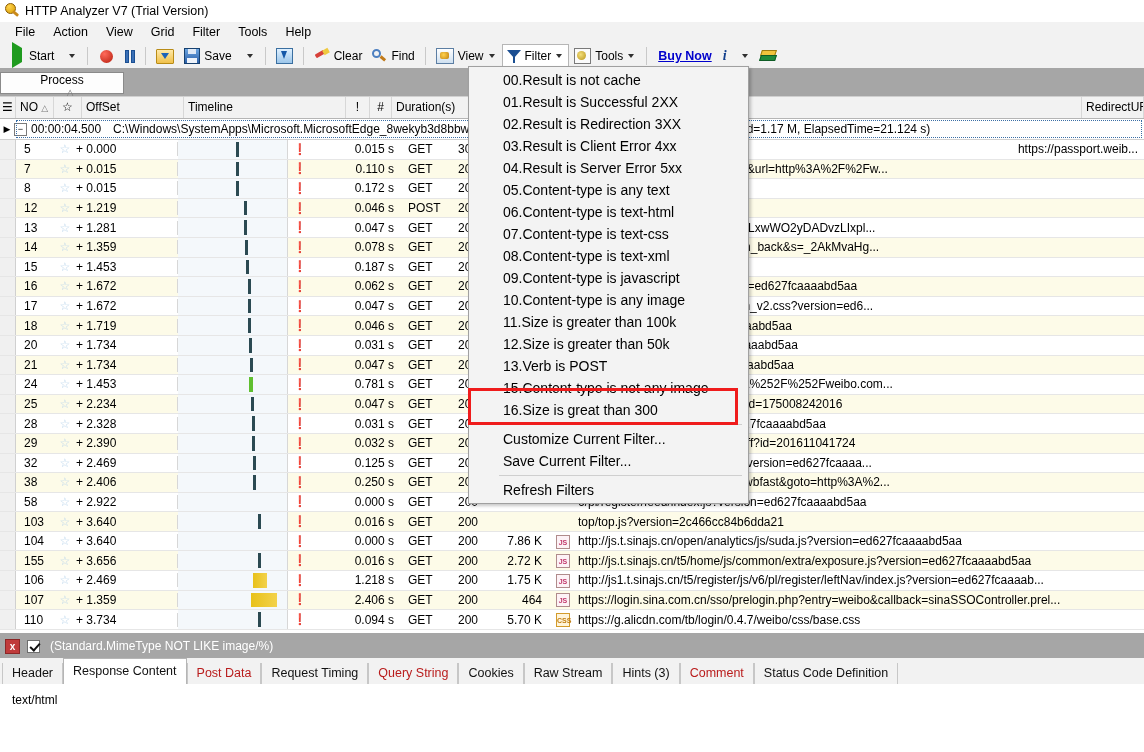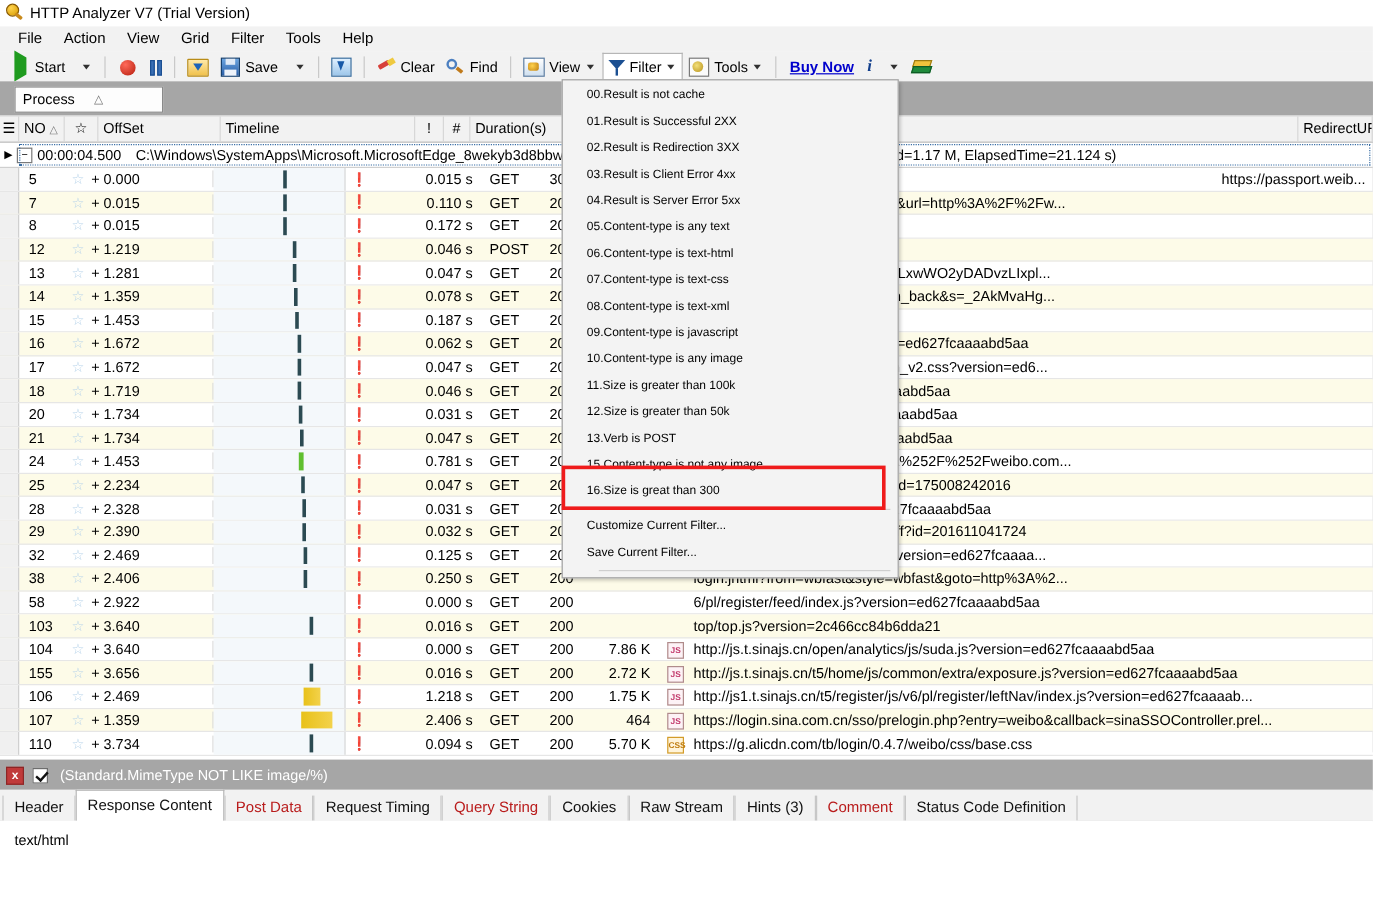--- a/index.html
+++ b/index.html
@@ -71,22 +71,22 @@
       background:radial-gradient(circle at 40% 40%,#f3df7a,#b8921a);border-radius:50%;}
   .ico-info{font-weight:bold;font-style:italic;color:#123f8c;font-size:14px;line-height:14px;font-family:"Liberation Serif",serif;}
   .ico-books{width:17px;height:14px;position:relative;}
   .ico-books i{position:absolute;left:0;top:6px;width:16px;height:6px;background:#1f8a3b;transform:skewX(-18deg);border:1px solid #0e5c25;box-sizing:border-box;}
   .ico-books b{position:absolute;left:1px;top:1px;width:15px;height:6px;background:#f0c33c;transform:skewX(-18deg);border:1px solid #9c7b11;box-sizing:border-box;}
   .buynow{color:#0000cc;font-weight:bold;text-decoration:underline;font-size:12.5px;padding:0 6px;cursor:pointer;}
 
   
   .gridwrap{position:absolute;left:0;top:68px;right:0;bottom:125px;background:#a6a6a6;}
   .groupbar{height:28px;background:#a6a6a6;position:relative;}
-  .groupchip{position:absolute;left:12px;top:4px;height:20px;min-width:110px;background:#fdfdfd;
-      border:1px solid #8a8a8a;display:flex;align-items:center;padding:0 6px;font-size:12px;}
+  .groupchip{position:absolute;left:0;top:4px;height:20px;min-width:110px;background:#fdfdfd;
+      border:1px solid #8a8a8a;display:flex;align-items:center;padding:0 6px;font-size:12px;flex-direction:column;}
   .groupchip .sortarrow{margin-left:16px;color:#7a7a7a;font-size:10px;}
 
   .hdr{display:flex;height:21px;background:#f2f2f2;border-top:1px solid #d0d0d0;border-bottom:1px solid #b5b5b5;
       align-items:center;font-size:12px;position:relative;}
   .hdr .hc{height:21px;line-height:21px;border-right:1px solid #d7d7d7;padding-left:4px;box-sizing:border-box;
       overflow:hidden;white-space:nowrap;}
   .hdr .hc.ctr{text-align:center;padding-left:0;}
 
   .procrow{height:20px;background:#ffffff;border-bottom:1px solid #cfcfcf;display:flex;align-items:center;
       font-size:12px;position:relative;}
@@ -138,21 +138,21 @@
   .btab.dim{color:#b91c1c;}
   .btab.active{background:#ffffff;height:25px;line-height:24px;border:1px solid #b5b5b5;border-bottom:1px solid #ffffff;
       position:relative;top:1px;font-weight:normal;}
   .btmpane{position:absolute;left:0;right:0;bottom:0;height:67px;background:#ffffff;
       border-top:1px solid #ffffff;}
   .btmpane .ptxt{padding:8px 0 0 12px;font-size:12px;}
 
   
   .dd{position:absolute;left:468px;top:66px;width:279px;background:#f3f3f3;
       border:1px solid #a0a0a0;box-shadow:2px 2px 3px rgba(0,0,0,0.22);z-index:50;padding:2px 0;}
-  .dd .ddi{height:22px;line-height:22px;padding-left:20px;font-size:10px;color:#000;white-space:nowrap;cursor:default;}
+  .dd .ddi{height:22px;line-height:22px;padding-left:34px;font-size:14px;color:#000;white-space:nowrap;cursor:default;}
   .dd .ddsep{height:1px;background:#cfcfcf;margin:3px 6px 3px 30px;}
   .dd-highlight{position:absolute;left:468px;top:388px;width:270px;height:37px;
       border:3px solid #ef1b1b;z-index:60;pointer-events:none;box-sizing:border-box;}
 </style>
 </head>
 <body>
 
 <div class="app">
 
   <div class="titlebar">
@@ -731,20 +731,21 @@
       <div class="ddi">10.Content-type is any image</div>
       <div class="ddi">11.Size is greater than 100k</div>
       <div class="ddi">12.Size is greater than 50k</div>
       <div class="ddi">13.Verb is POST</div>
       <div class="ddi">15.Content-type is not any image</div>
       <div class="ddi">16.Size is great than 300</div>
       <div class="ddsep"></div>
       <div class="ddi">Customize Current Filter...</div>
       <div class="ddi">Save Current Filter...</div>
       <div class="ddsep"></div>
+      <div class="ddi">Refresh Filters</div>
     </div>
   <div class="dd-highlight"></div>
 
   <div class="filterbar">
     <div class="fx-close">x</div>
     <div class="fx-check"></div>
     <div class="fx-text">(Standard.MimeType  NOT LIKE image/%)</div>
   </div>
 
   <div class="btmtabs" id="btmtabs">

